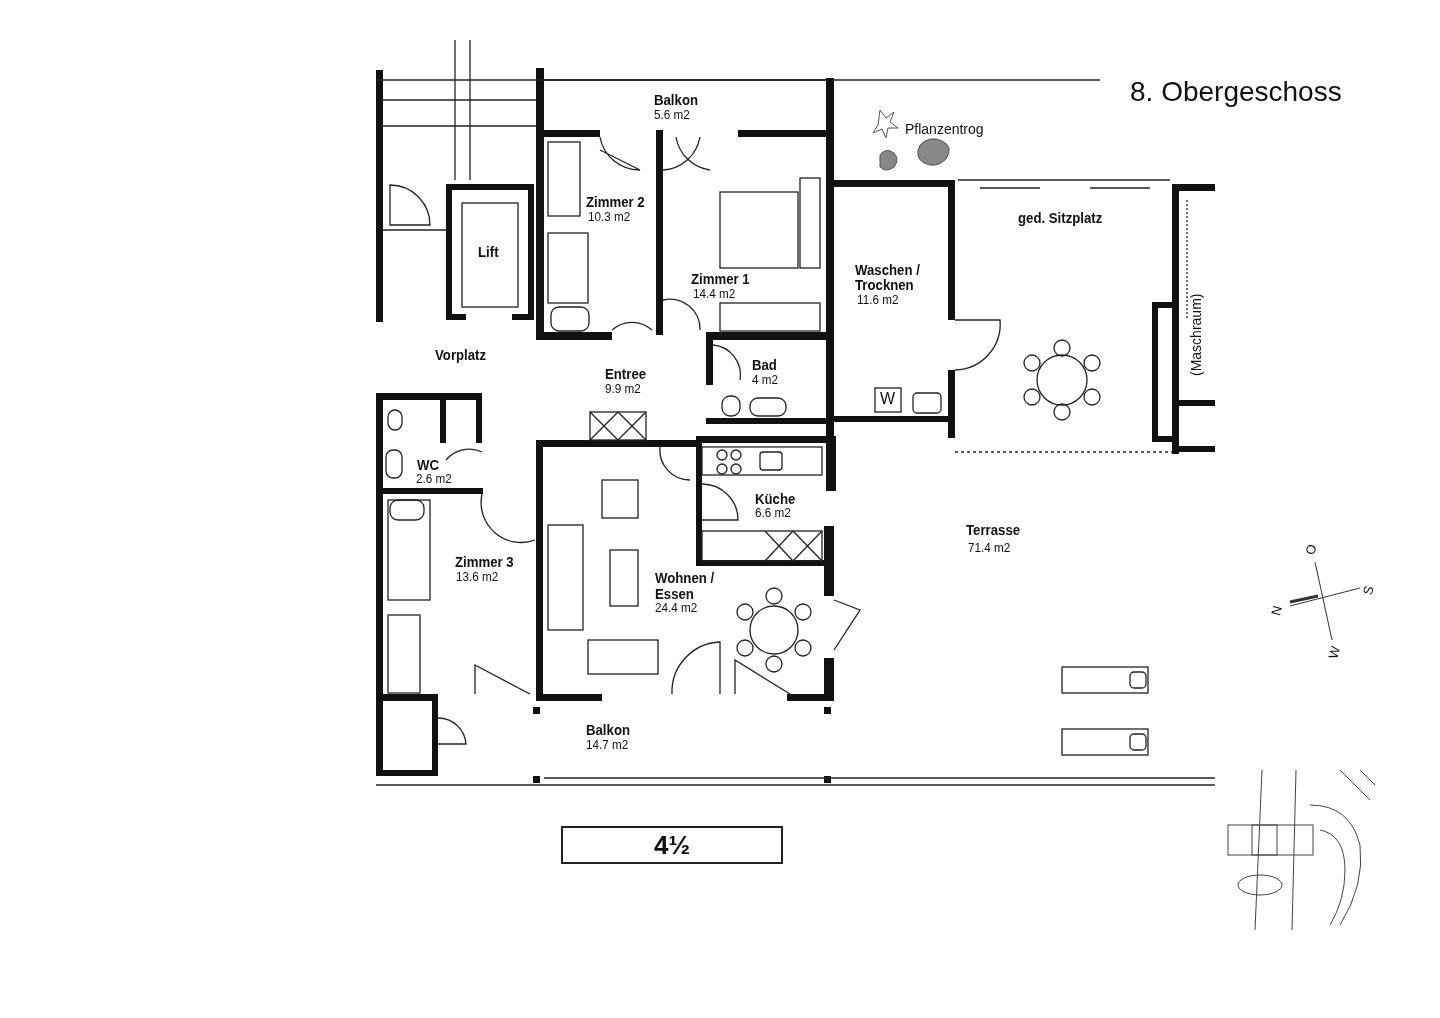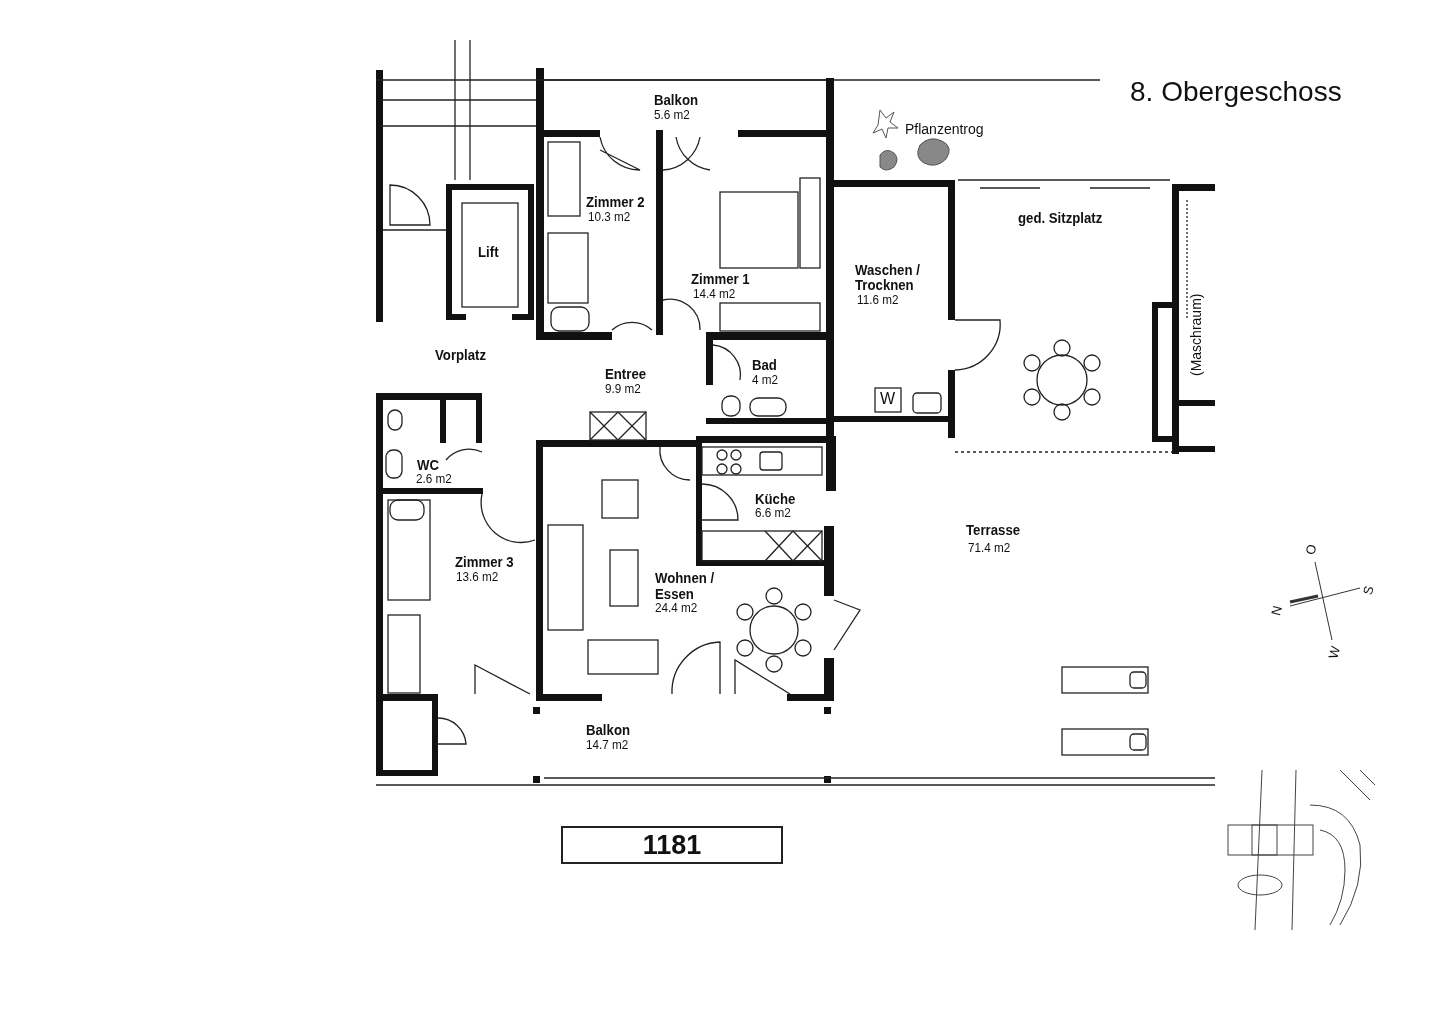--- a/index.html
+++ b/index.html
@@ -241,14 +241,14 @@
 
 <div class="lbl rn" style="left:966px;top:522px;">Terrasse</div>
 <div class="lbl ra" style="left:968px;top:541px;">71.4 m2</div>
 
 <div class="lbl" style="left:1306px;top:543px;font-size:13px;transform:rotate(-75deg);">O</div>
 <div class="lbl" style="left:1364px;top:584px;font-size:13px;transform:rotate(-75deg);">S</div>
 <div class="lbl" style="left:1272px;top:604px;font-size:13px;transform:rotate(-75deg);">N</div>
 <div class="lbl" style="left:1328px;top:646px;font-size:13px;transform:rotate(-75deg);">W</div>
 
 <div class="summary">
-  <div class="s3">1181</div>
+  <div class="s1">4½</div>
 </div>
 
 </body></html>

